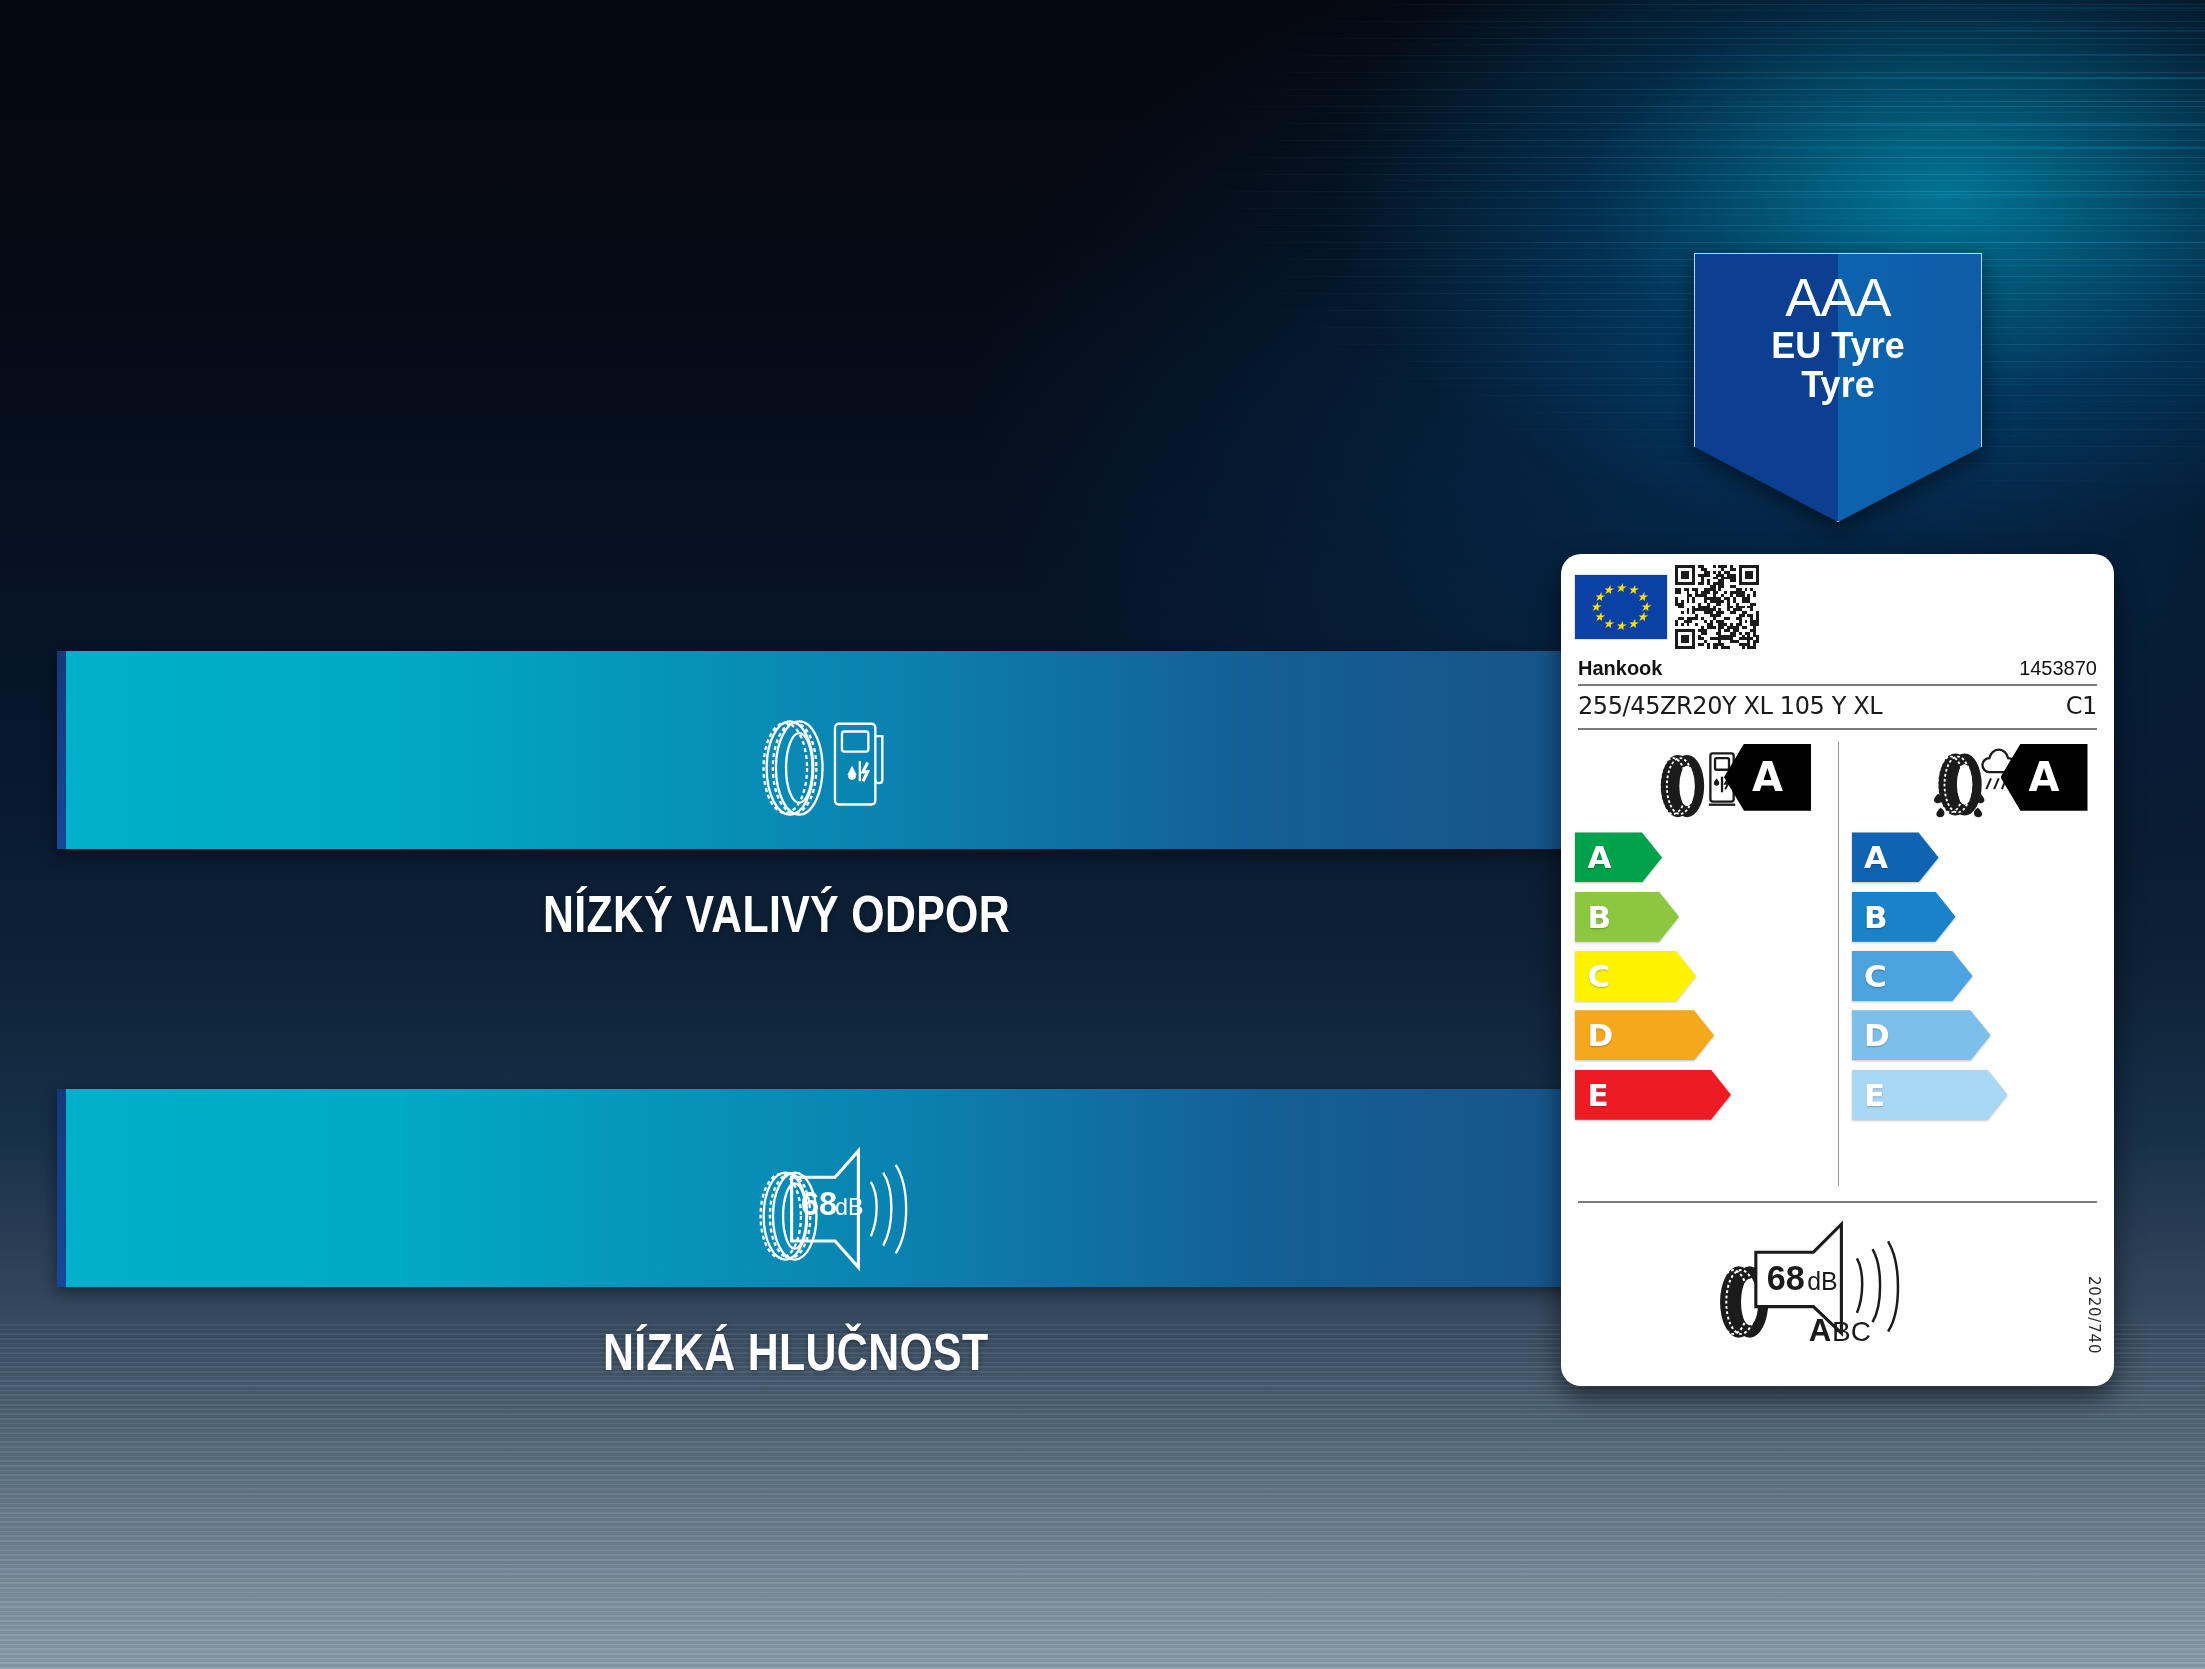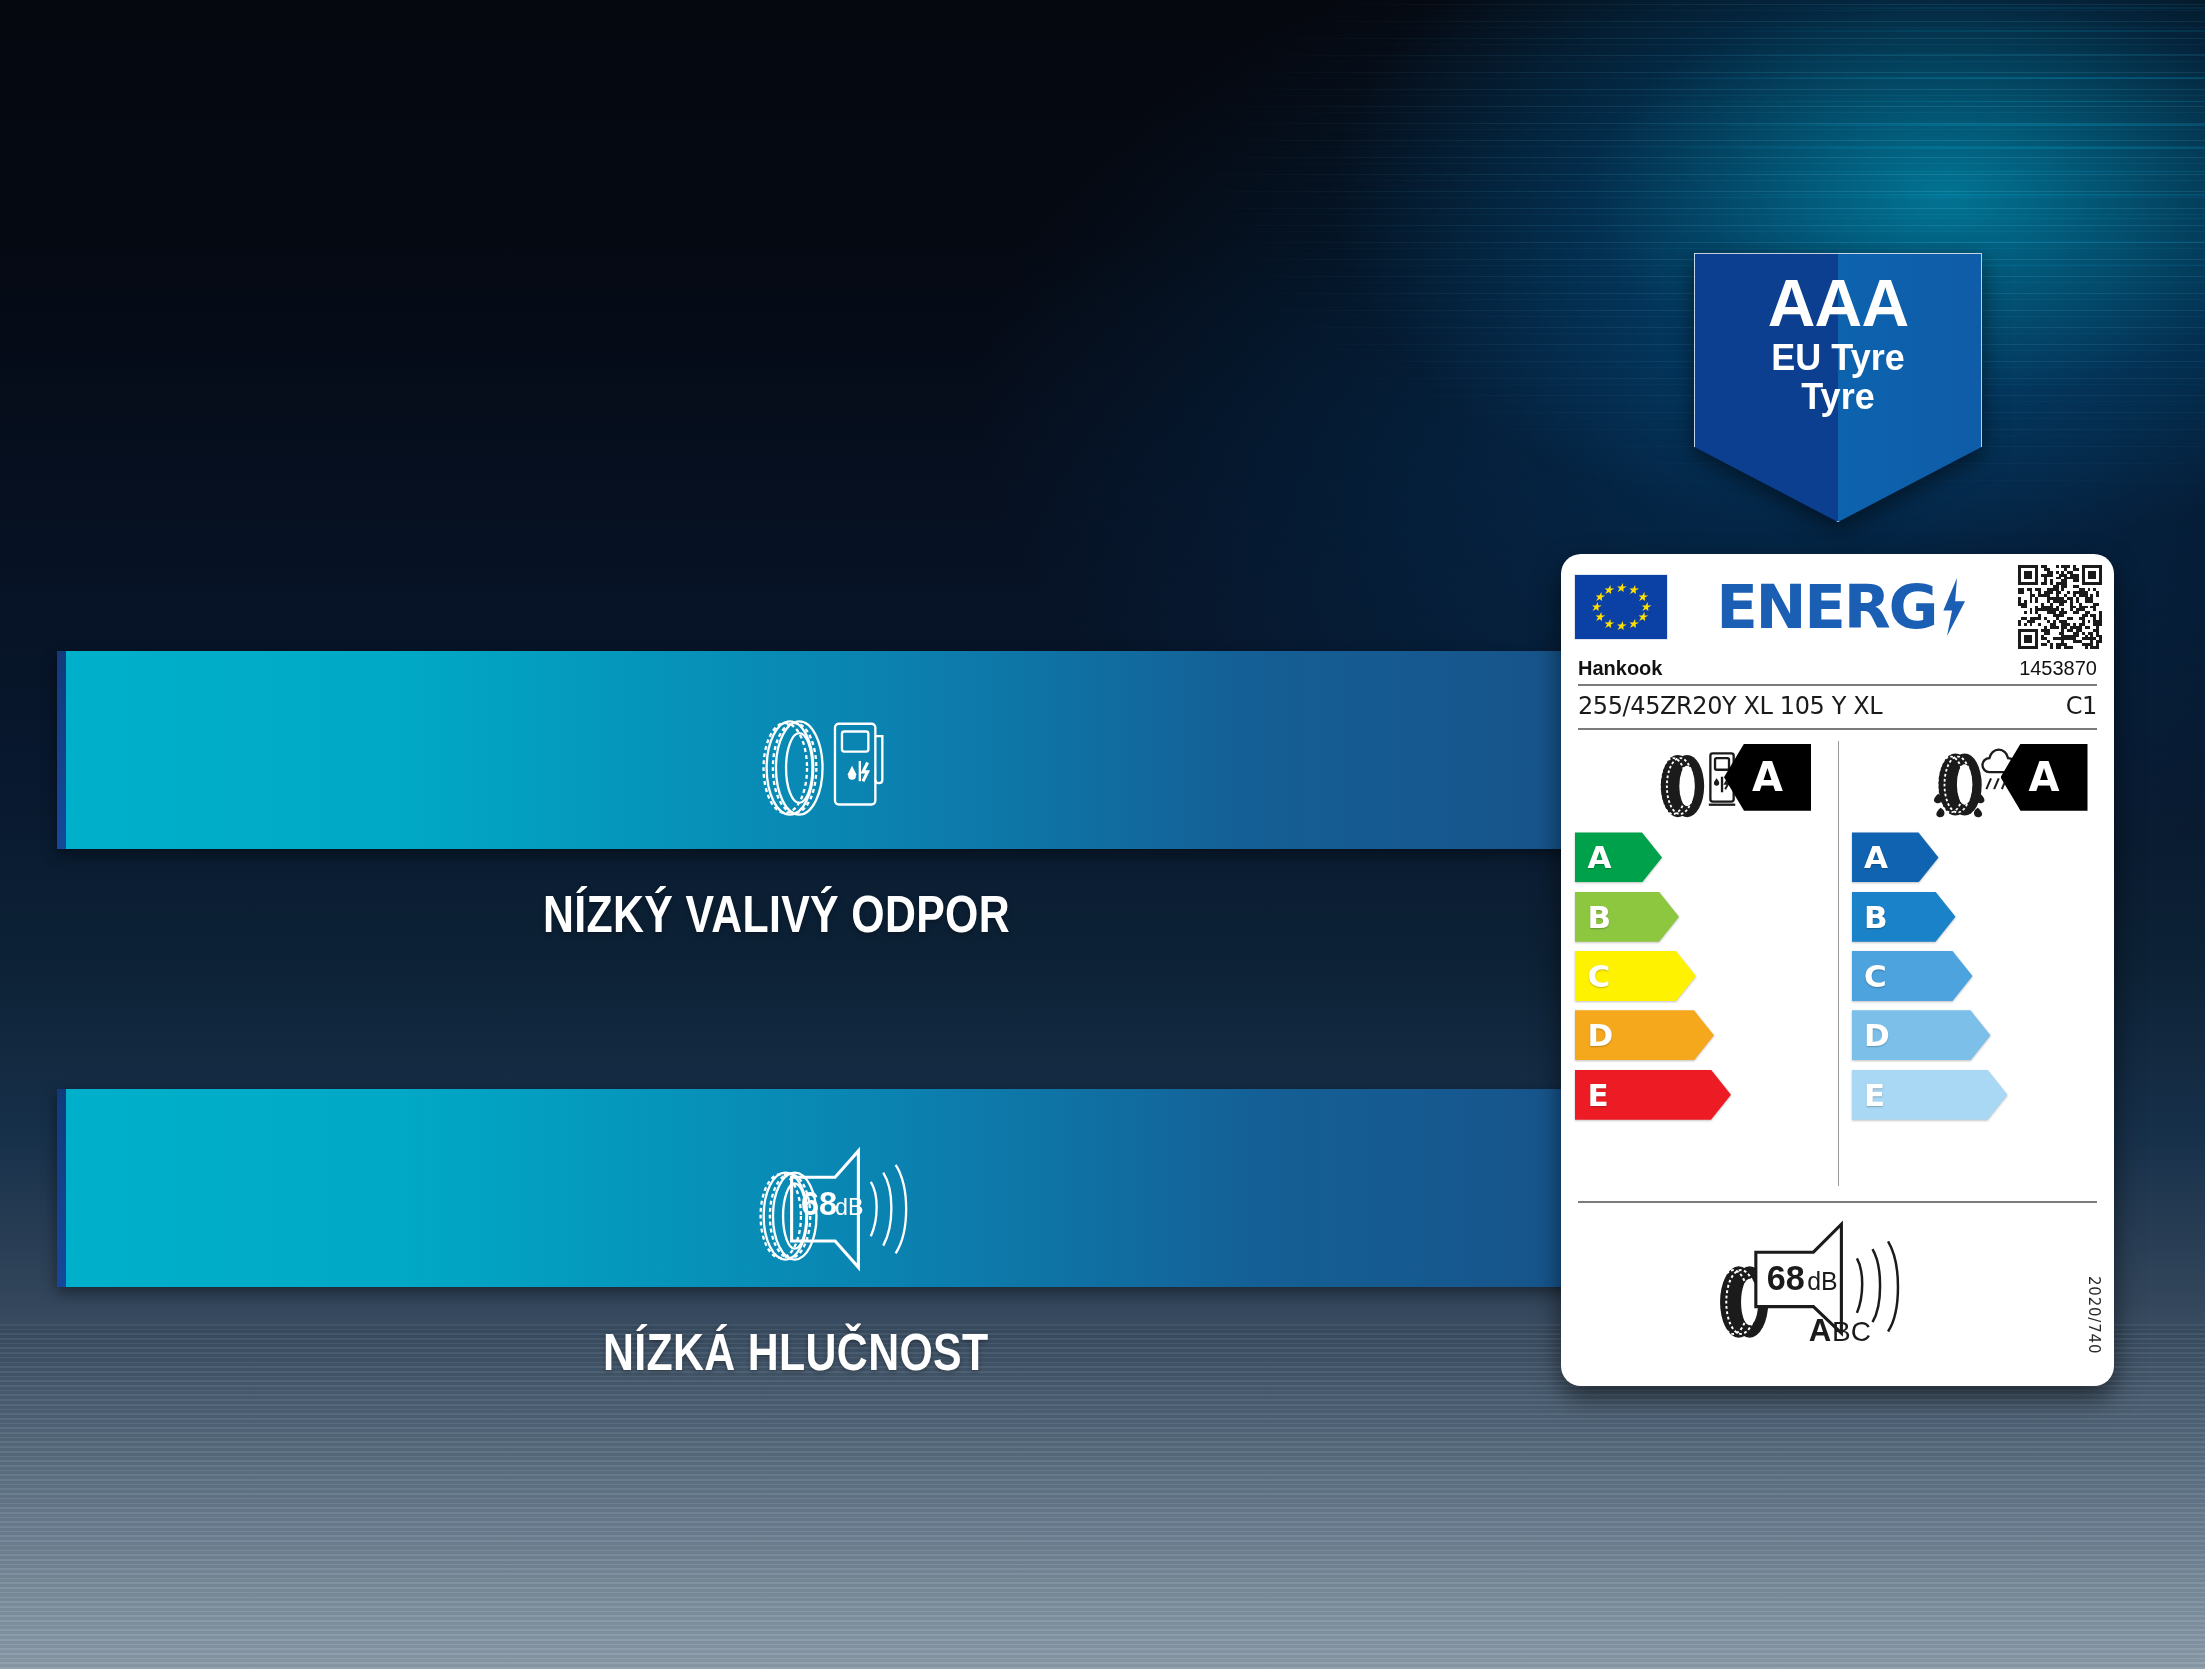--- a/index.html
+++ b/index.html
@@ -54,21 +54,21 @@
   
   #shield{position:absolute;left:1694px;top:253px;width:288px;height:269px;
     filter:drop-shadow(0 7.8px 12.5px rgba(0,0,0,.55));}
   #shield .sh-body{position:absolute;inset:0;
     clip-path:polygon(0 0,100% 0,100% 72%,50% 100%,0 72%);
     background:linear-gradient(to right,#0c3f8f 0%,#0c3f8f 49.8%,#0d63ae 50.2%,#0f5ca8 100%);
     border:1.6px solid rgba(255,255,255,.75);
     box-sizing:border-box;}
   #shield .sh-txt{position:absolute;inset:0;display:flex;flex-direction:column;align-items:center;
     justify-content:flex-start;padding-top:17px;color:#fff;}
-  #shield .aaa{font-size:66px;font-weight:700;line-height:1;letter-spacing:-0.8px;}
+  #shield .aaa{font-size:54px;font-weight:400;line-height:1;letter-spacing:-0.8px;}
   #shield .sub{font-size:36px;font-weight:700;line-height:1.08;text-align:center;margin-top:3px;}
 
   
   #label{position:absolute;left:1561px;top:554px;width:553px;height:832px;background:#fff;
     border-radius:20px;box-shadow:0 11px 26.5px rgba(0,0,0,.55);overflow:hidden;}
   .lrow-head{display:flex;align-items:center;padding:11px 12.5px 4.7px 12.5px;gap:7.8px;}
   .euflag{width:92px;height:64px;background:#0b41a5;position:relative;flex:0 0 92px;border:0.8px solid #dfe6f2;}
   .euflag i{position:absolute;color:#ffdf00;font-size:12.5px;line-height:1;transform:translate(-50%,-50%);}
   .energ{flex:1;display:flex;align-items:center;justify-content:center;}
   .energ .w{font-size:61px;font-weight:800;color:#1a5fb4;letter-spacing:-2.3px;line-height:.86;
@@ -175,24 +175,20 @@
           <i style="left: 77%; top: 50%;">★</i>
           <i style="left: 73.3827%; top: 65%;">★</i>
           <i style="left: 63.5%; top: 75.9808%;">★</i>
           <i style="left: 50%; top: 80%;">★</i>
           <i style="left: 36.5%; top: 75.9808%;">★</i>
           <i style="left: 26.6173%; top: 65%;">★</i>
           <i style="left: 23%; top: 50%;">★</i>
           <i style="left: 26.6173%; top: 35%;">★</i>
           <i style="left: 36.5%; top: 24.0192%;">★</i>
         </div>
-      <div class="energ">
-        <div class="w">ENERG</div>
-        <div class="bolt"></div>
-      </div>
       <svg class="qr" viewBox="0 0 29 29" shape-rendering="crispEdges">
         <rect width="29" height="29" fill="#fff"></rect>
         <g fill="#1b1b1b" id="qrcells">
             <path d="M0 0h1v1h-1zM1 0h1v1h-1zM2 0h1v1h-1zM3 0h1v1h-1zM4 0h1v1h-1zM5 0h1v1h-1zM6 0h1v1h-1zM8 0h1v1h-1zM9 0h1v1h-1zM13 0h1v1h-1zM15 0h1v1h-1zM16 0h1v1h-1zM17 0h1v1h-1zM19 0h1v1h-1zM22 0h1v1h-1zM23 0h1v1h-1zM24 0h1v1h-1zM25 0h1v1h-1zM26 0h1v1h-1zM27 0h1v1h-1zM28 0h1v1h-1zM0 1h1v1h-1zM6 1h1v1h-1zM9 1h1v1h-1zM10 1h1v1h-1zM16 1h1v1h-1zM19 1h1v1h-1zM20 1h1v1h-1zM22 1h1v1h-1zM28 1h1v1h-1zM0 2h1v1h-1zM2 2h1v1h-1zM3 2h1v1h-1zM4 2h1v1h-1zM6 2h1v1h-1zM10 2h1v1h-1zM11 2h1v1h-1zM13 2h1v1h-1zM15 2h1v1h-1zM17 2h1v1h-1zM18 2h1v1h-1zM22 2h1v1h-1zM24 2h1v1h-1zM25 2h1v1h-1zM26 2h1v1h-1zM28 2h1v1h-1zM0 3h1v1h-1zM2 3h1v1h-1zM3 3h1v1h-1zM4 3h1v1h-1zM6 3h1v1h-1zM8 3h1v1h-1zM9 3h1v1h-1zM10 3h1v1h-1zM11 3h1v1h-1zM14 3h1v1h-1zM15 3h1v1h-1zM16 3h1v1h-1zM18 3h1v1h-1zM19 3h1v1h-1zM20 3h1v1h-1zM22 3h1v1h-1zM24 3h1v1h-1zM25 3h1v1h-1zM26 3h1v1h-1zM28 3h1v1h-1zM0 4h1v1h-1zM2 4h1v1h-1zM3 4h1v1h-1zM4 4h1v1h-1zM6 4h1v1h-1zM9 4h1v1h-1zM13 4h1v1h-1zM14 4h1v1h-1zM16 4h1v1h-1zM17 4h1v1h-1zM18 4h1v1h-1zM19 4h1v1h-1zM20 4h1v1h-1zM22 4h1v1h-1zM24 4h1v1h-1zM25 4h1v1h-1zM26 4h1v1h-1zM28 4h1v1h-1zM0 5h1v1h-1zM6 5h1v1h-1zM9 5h1v1h-1zM11 5h1v1h-1zM15 5h1v1h-1zM16 5h1v1h-1zM19 5h1v1h-1zM20 5h1v1h-1zM22 5h1v1h-1zM28 5h1v1h-1zM0 6h1v1h-1zM1 6h1v1h-1zM2 6h1v1h-1zM3 6h1v1h-1zM4 6h1v1h-1zM5 6h1v1h-1zM6 6h1v1h-1zM8 6h1v1h-1zM9 6h1v1h-1zM11 6h1v1h-1zM13 6h1v1h-1zM14 6h1v1h-1zM15 6h1v1h-1zM16 6h1v1h-1zM22 6h1v1h-1zM23 6h1v1h-1zM24 6h1v1h-1zM25 6h1v1h-1zM26 6h1v1h-1zM27 6h1v1h-1zM28 6h1v1h-1zM12 7h1v1h-1zM13 7h1v1h-1zM15 7h1v1h-1zM16 7h1v1h-1zM19 7h1v1h-1zM20 7h1v1h-1zM0 8h1v1h-1zM1 8h1v1h-1zM3 8h1v1h-1zM4 8h1v1h-1zM6 8h1v1h-1zM7 8h1v1h-1zM10 8h1v1h-1zM11 8h1v1h-1zM12 8h1v1h-1zM13 8h1v1h-1zM15 8h1v1h-1zM21 8h1v1h-1zM22 8h1v1h-1zM24 8h1v1h-1zM26 8h1v1h-1zM0 9h1v1h-1zM1 9h1v1h-1zM4 9h1v1h-1zM7 9h1v1h-1zM9 9h1v1h-1zM10 9h1v1h-1zM11 9h1v1h-1zM13 9h1v1h-1zM14 9h1v1h-1zM17 9h1v1h-1zM19 9h1v1h-1zM20 9h1v1h-1zM21 9h1v1h-1zM22 9h1v1h-1zM23 9h1v1h-1zM27 9h1v1h-1zM4 10h1v1h-1zM5 10h1v1h-1zM7 10h1v1h-1zM8 10h1v1h-1zM9 10h1v1h-1zM10 10h1v1h-1zM13 10h1v1h-1zM16 10h1v1h-1zM19 10h1v1h-1zM21 10h1v1h-1zM22 10h1v1h-1zM23 10h1v1h-1zM25 10h1v1h-1zM27 10h1v1h-1zM0 11h1v1h-1zM4 11h1v1h-1zM6 11h1v1h-1zM10 11h1v1h-1zM11 11h1v1h-1zM12 11h1v1h-1zM13 11h1v1h-1zM14 11h1v1h-1zM15 11h1v1h-1zM17 11h1v1h-1zM18 11h1v1h-1zM20 11h1v1h-1zM23 11h1v1h-1zM24 11h1v1h-1zM25 11h1v1h-1zM0 12h1v1h-1zM2 12h1v1h-1zM4 12h1v1h-1zM6 12h1v1h-1zM10 12h1v1h-1zM12 12h1v1h-1zM13 12h1v1h-1zM14 12h1v1h-1zM15 12h1v1h-1zM16 12h1v1h-1zM18 12h1v1h-1zM20 12h1v1h-1zM23 12h1v1h-1zM24 12h1v1h-1zM25 12h1v1h-1zM0 13h1v1h-1zM1 13h1v1h-1zM2 13h1v1h-1zM8 13h1v1h-1zM11 13h1v1h-1zM14 13h1v1h-1zM15 13h1v1h-1zM18 13h1v1h-1zM21 13h1v1h-1zM26 13h1v1h-1zM27 13h1v1h-1zM1 14h1v1h-1zM2 14h1v1h-1zM6 14h1v1h-1zM8 14h1v1h-1zM9 14h1v1h-1zM10 14h1v1h-1zM11 14h1v1h-1zM13 14h1v1h-1zM18 14h1v1h-1zM19 14h1v1h-1zM21 14h1v1h-1zM22 14h1v1h-1zM23 14h1v1h-1zM25 14h1v1h-1zM26 14h1v1h-1zM4 15h1v1h-1zM6 15h1v1h-1zM7 15h1v1h-1zM8 15h1v1h-1zM9 15h1v1h-1zM10 15h1v1h-1zM11 15h1v1h-1zM12 15h1v1h-1zM13 15h1v1h-1zM15 15h1v1h-1zM18 15h1v1h-1zM20 15h1v1h-1zM21 15h1v1h-1zM22 15h1v1h-1zM26 15h1v1h-1zM2 16h1v1h-1zM4 16h1v1h-1zM6 16h1v1h-1zM10 16h1v1h-1zM11 16h1v1h-1zM12 16h1v1h-1zM14 16h1v1h-1zM15 16h1v1h-1zM16 16h1v1h-1zM19 16h1v1h-1zM20 16h1v1h-1zM23 16h1v1h-1zM24 16h1v1h-1zM28 16h1v1h-1zM7 17h1v1h-1zM12 17h1v1h-1zM13 17h1v1h-1zM14 17h1v1h-1zM15 17h1v1h-1zM22 17h1v1h-1zM23 17h1v1h-1zM25 17h1v1h-1zM26 17h1v1h-1zM28 17h1v1h-1zM1 18h1v1h-1zM2 18h1v1h-1zM4 18h1v1h-1zM5 18h1v1h-1zM6 18h1v1h-1zM7 18h1v1h-1zM9 18h1v1h-1zM13 18h1v1h-1zM17 18h1v1h-1zM18 18h1v1h-1zM21 18h1v1h-1zM22 18h1v1h-1zM26 18h1v1h-1zM28 18h1v1h-1zM0 19h1v1h-1zM3 19h1v1h-1zM4 19h1v1h-1zM5 19h1v1h-1zM10 19h1v1h-1zM12 19h1v1h-1zM14 19h1v1h-1zM15 19h1v1h-1zM16 19h1v1h-1zM22 19h1v1h-1zM24 19h1v1h-1zM26 19h1v1h-1zM27 19h1v1h-1zM28 19h1v1h-1zM0 20h1v1h-1zM2 20h1v1h-1zM4 20h1v1h-1zM7 20h1v1h-1zM11 20h1v1h-1zM12 20h1v1h-1zM15 20h1v1h-1zM16 20h1v1h-1zM17 20h1v1h-1zM19 20h1v1h-1zM21 20h1v1h-1zM22 20h1v1h-1zM26 20h1v1h-1zM27 20h1v1h-1zM28 20h1v1h-1zM9 21h1v1h-1zM11 21h1v1h-1zM12 21h1v1h-1zM13 21h1v1h-1zM15 21h1v1h-1zM16 21h1v1h-1zM18 21h1v1h-1zM19 21h1v1h-1zM20 21h1v1h-1zM21 21h1v1h-1zM23 21h1v1h-1zM24 21h1v1h-1zM27 21h1v1h-1zM0 22h1v1h-1zM1 22h1v1h-1zM2 22h1v1h-1zM3 22h1v1h-1zM4 22h1v1h-1zM5 22h1v1h-1zM6 22h1v1h-1zM8 22h1v1h-1zM9 22h1v1h-1zM10 22h1v1h-1zM15 22h1v1h-1zM17 22h1v1h-1zM18 22h1v1h-1zM20 22h1v1h-1zM21 22h1v1h-1zM26 22h1v1h-1zM27 22h1v1h-1zM0 23h1v1h-1zM6 23h1v1h-1zM9 23h1v1h-1zM10 23h1v1h-1zM14 23h1v1h-1zM15 23h1v1h-1zM19 23h1v1h-1zM20 23h1v1h-1zM22 23h1v1h-1zM24 23h1v1h-1zM25 23h1v1h-1zM27 23h1v1h-1zM0 24h1v1h-1zM2 24h1v1h-1zM3 24h1v1h-1zM4 24h1v1h-1zM6 24h1v1h-1zM8 24h1v1h-1zM15 24h1v1h-1zM16 24h1v1h-1zM17 24h1v1h-1zM18 24h1v1h-1zM19 24h1v1h-1zM20 24h1v1h-1zM23 24h1v1h-1zM25 24h1v1h-1zM27 24h1v1h-1zM28 24h1v1h-1zM0 25h1v1h-1zM2 25h1v1h-1zM3 25h1v1h-1zM4 25h1v1h-1zM6 25h1v1h-1zM8 25h1v1h-1zM9 25h1v1h-1zM12 25h1v1h-1zM13 25h1v1h-1zM14 25h1v1h-1zM15 25h1v1h-1zM16 25h1v1h-1zM17 25h1v1h-1zM18 25h1v1h-1zM19 25h1v1h-1zM22 25h1v1h-1zM23 25h1v1h-1zM24 25h1v1h-1zM25 25h1v1h-1zM26 25h1v1h-1zM28 25h1v1h-1zM0 26h1v1h-1zM2 26h1v1h-1zM3 26h1v1h-1zM4 26h1v1h-1zM6 26h1v1h-1zM10 26h1v1h-1zM15 26h1v1h-1zM19 26h1v1h-1zM20 26h1v1h-1zM21 26h1v1h-1zM25 26h1v1h-1zM27 26h1v1h-1zM28 26h1v1h-1zM0 27h1v1h-1zM6 27h1v1h-1zM8 27h1v1h-1zM9 27h1v1h-1zM11 27h1v1h-1zM13 27h1v1h-1zM14 27h1v1h-1zM15 27h1v1h-1zM16 27h1v1h-1zM22 27h1v1h-1zM23 27h1v1h-1zM24 27h1v1h-1zM25 27h1v1h-1zM27 27h1v1h-1zM0 28h1v1h-1zM1 28h1v1h-1zM2 28h1v1h-1zM3 28h1v1h-1zM4 28h1v1h-1zM5 28h1v1h-1zM6 28h1v1h-1zM11 28h1v1h-1zM13 28h1v1h-1zM14 28h1v1h-1zM16 28h1v1h-1zM17 28h1v1h-1zM18 28h1v1h-1zM23 28h1v1h-1zM25 28h1v1h-1zM26 28h1v1h-1zM27 28h1v1h-1z"></path>
           </g>
       </svg>
     </div>
 
     <div class="lrow-brand">
       <div class="bk">Hankook</div>

